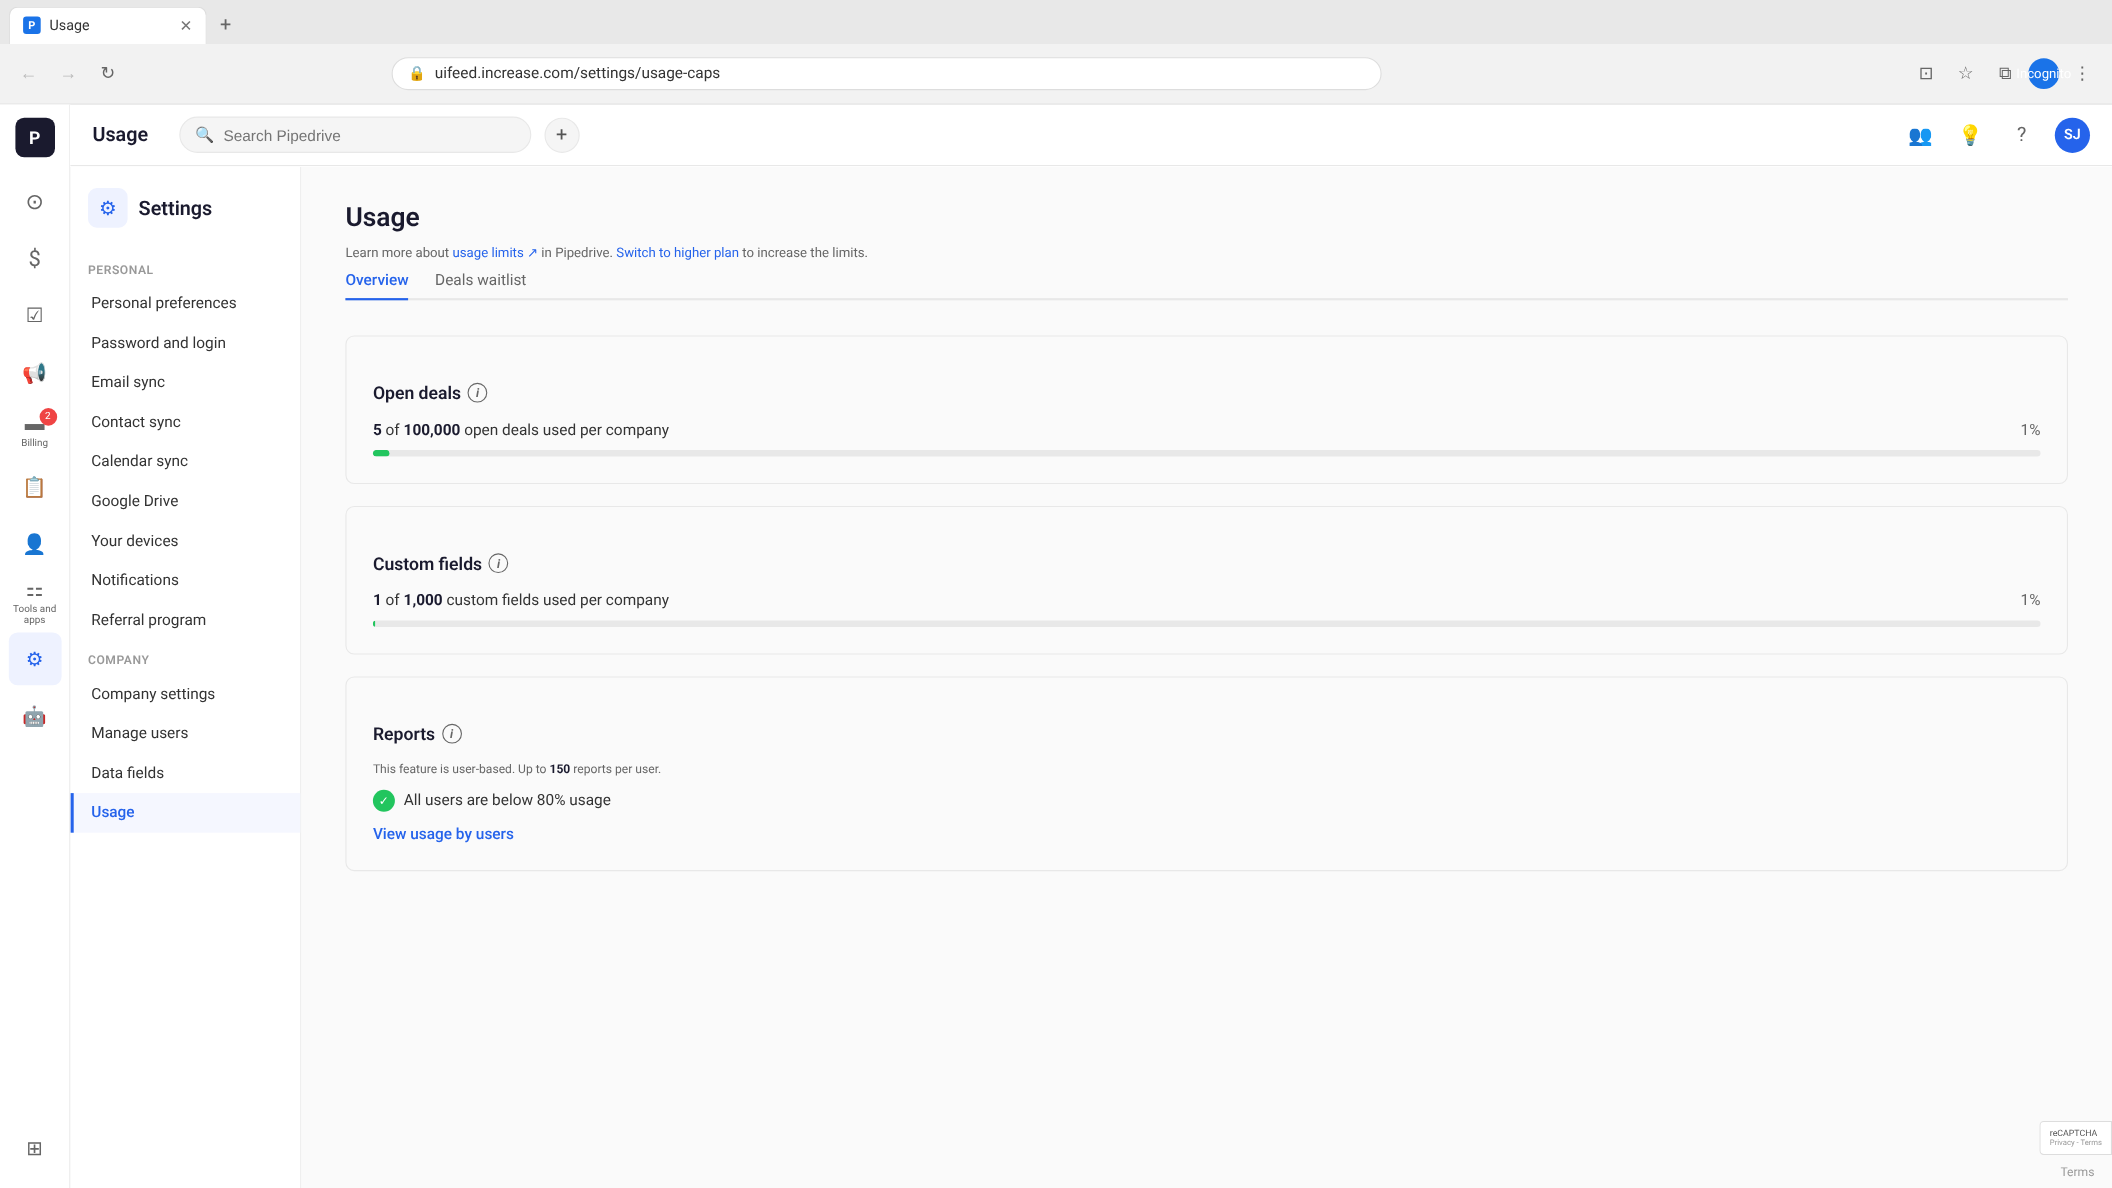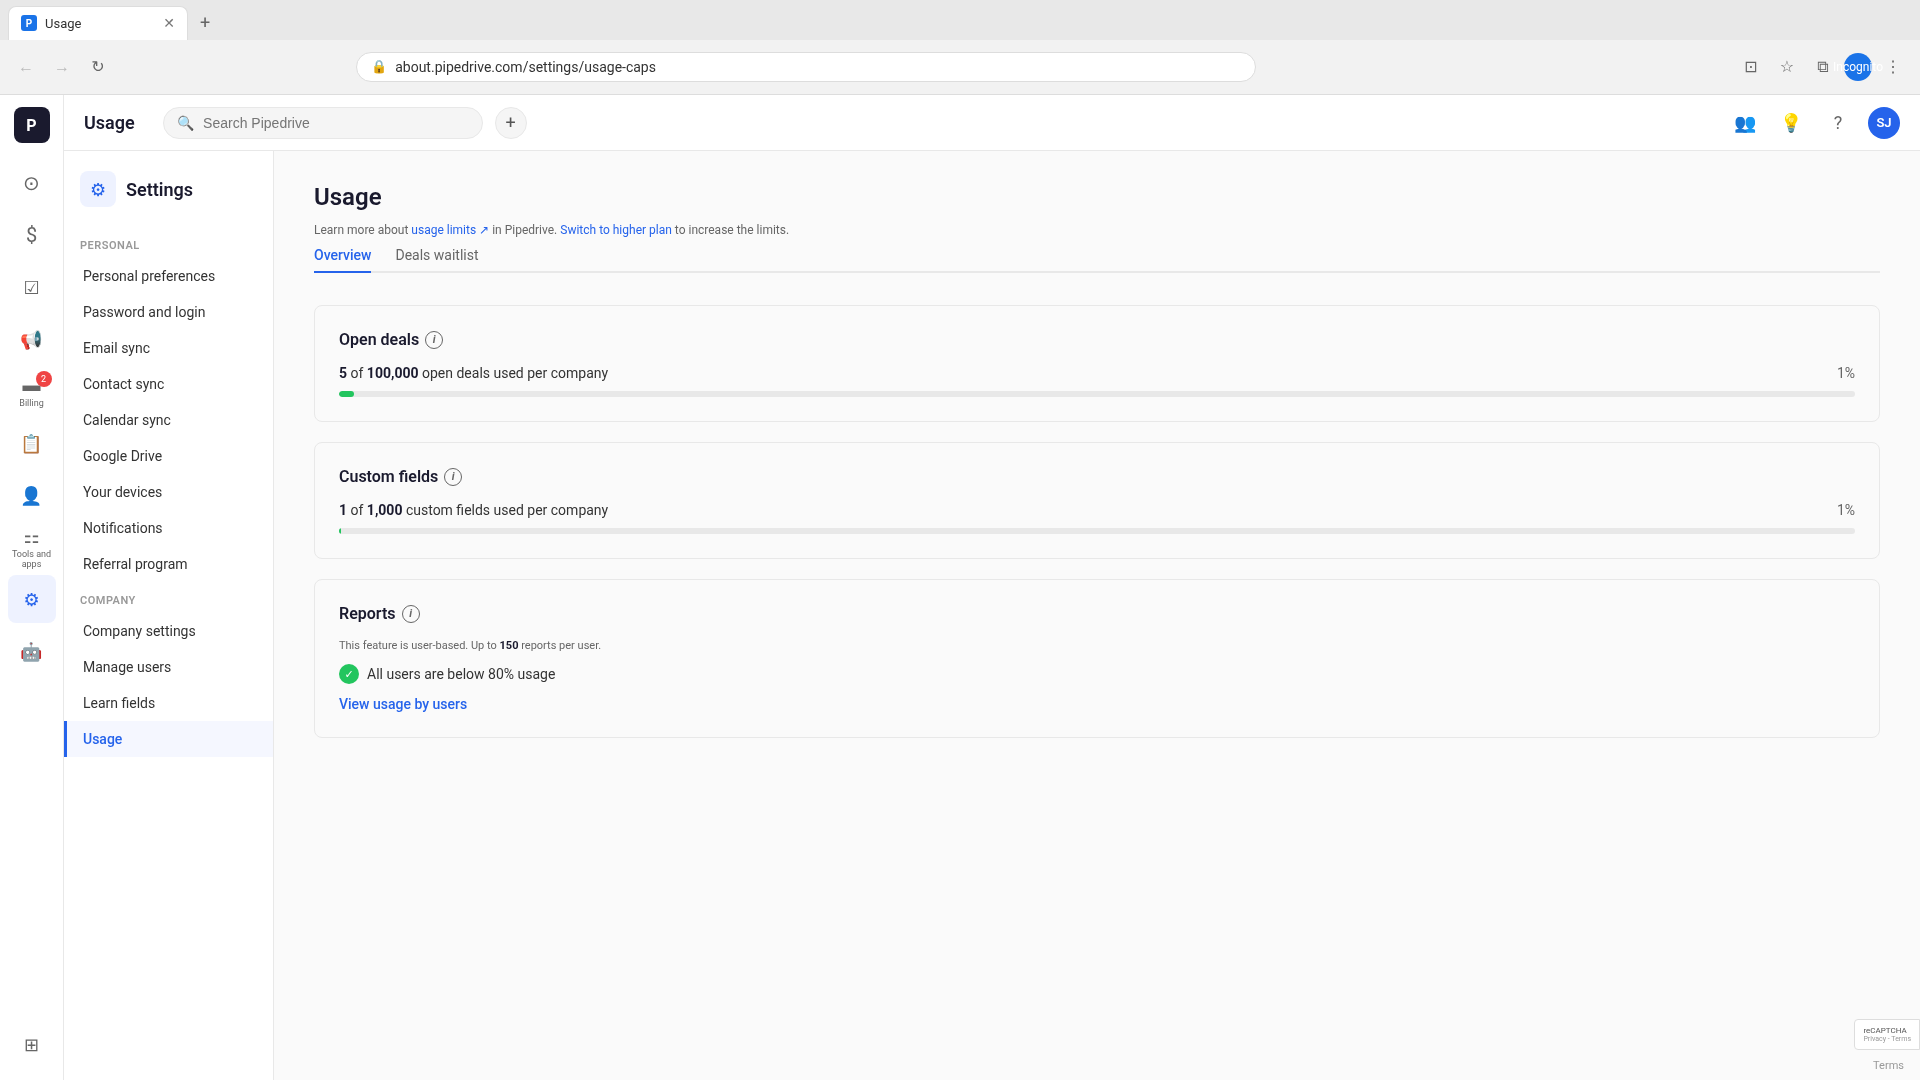--- a/index.html
+++ b/index.html
@@ -49,21 +49,21 @@
     .page-subtitle { font-size: 12px; color: #666; line-height: 1.5; }
     .page-subtitle a { color: #2563eb; text-decoration: none; }
 
     
     .tabs { display: flex; border-bottom: 2px solid #e8e8e8; margin-bottom: 32px; gap: 24px; }
     .tab { padding: 8px 0; font-size: 14px; color: #666; cursor: pointer; border-bottom: 2px solid transparent; margin-bottom: -2px; }
     .tab.active { color: #2563eb; border-bottom-color: #2563eb; font-weight: 500; }
 
     
     .usage-card { border: 1px solid #e8e8e8; border-radius: 8px; padding: 24px; margin-bottom: 20px; }
-    .usage-card-title { font-size: 16px; font-weight: 600; color: #1a1a2e; display: flex; align-items: center; gap: 6px; margin-bottom: 16px; }
+    .usage-card-title { font-size: 16px; font-weight: 600; color: #1a1a2e; display: flex; align-items: flex-start; gap: 6px; margin-bottom: 16px; margin-top: 18px; }
     .info-icon { width: 18px; height: 18px; border-radius: 50%; border: 1.5px solid #666; display: inline-flex; align-items: center; justify-content: center; font-size: 11px; color: #666; font-style: italic; font-weight: bold; cursor: pointer; }
     .usage-stat { font-size: 14px; color: #333; display: flex; align-items: center; justify-content: space-between; margin-bottom: 10px; }
     .usage-stat strong { color: #1a1a2e; font-weight: 700; }
     .usage-percent { font-size: 14px; color: #666; }
     .progress-bar { width: 100%; height: 6px; background: #e8e8e8; border-radius: 3px; overflow: hidden; }
     .progress-fill { height: 100%; background: #22c55e; border-radius: 3px; }
 
     
     .reports-info { font-size: 11px; color: #666; margin-bottom: 12px; }
     .reports-info strong { color: #1a1a2e; }
@@ -103,21 +103,21 @@
       <span class="tab-close">✕</span>
     </div>
     <div class="browser-tab-new">+</div>
   </div>
   <div class="browser-nav">
     <div class="browser-nav-btn disabled">←</div>
     <div class="browser-nav-btn disabled">→</div>
     <div class="browser-nav-btn">↻</div>
     <div class="browser-address">
       <span class="lock-icon">🔒</span>
-      <span class="browser-address-text">about.pipedrive.com/settings/usage-caps</span>
+      <span class="browser-address-text">uifeed.increase.com/settings/usage-caps</span>
     </div>
     <div class="browser-nav-right">
       <div class="browser-icon-btn">⊡</div>
       <div class="browser-icon-btn">☆</div>
       <div class="browser-icon-btn">⧉</div>
       <div class="browser-icon-btn" style="background:#1a73e8; color:white; border-radius:50%; width:28px; height:28px; font-size:12px; display:flex; align-items:center; justify-content:center;">Incognito</div>
       <div class="browser-icon-btn">⋮</div>
     </div>
   </div>
 </div>
@@ -197,21 +197,21 @@
           <a class="nav-item">Contact sync</a>
           <a class="nav-item">Calendar sync</a>
           <a class="nav-item">Google Drive</a>
           <a class="nav-item">Your devices</a>
           <a class="nav-item">Notifications</a>
           <a class="nav-item">Referral program</a>
 
           <div class="nav-section-label">COMPANY</div>
           <a class="nav-item">Company settings</a>
           <a class="nav-item">Manage users</a>
-          <a class="nav-item">Learn fields</a>
+          <a class="nav-item">Data fields</a>
           <a class="nav-item active">Usage</a>
         </div>
       </div>
 
       <div class="main-scroll">
         <h1 class="page-title">Usage</h1>
         <p class="page-subtitle">
           <span>Learn more about</span>
           <a href="#">usage limits ↗</a>
           <span>in Pipedrive.</span>

